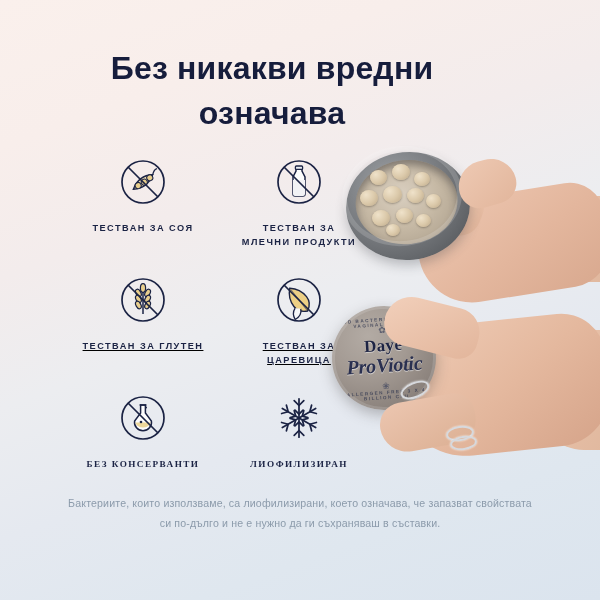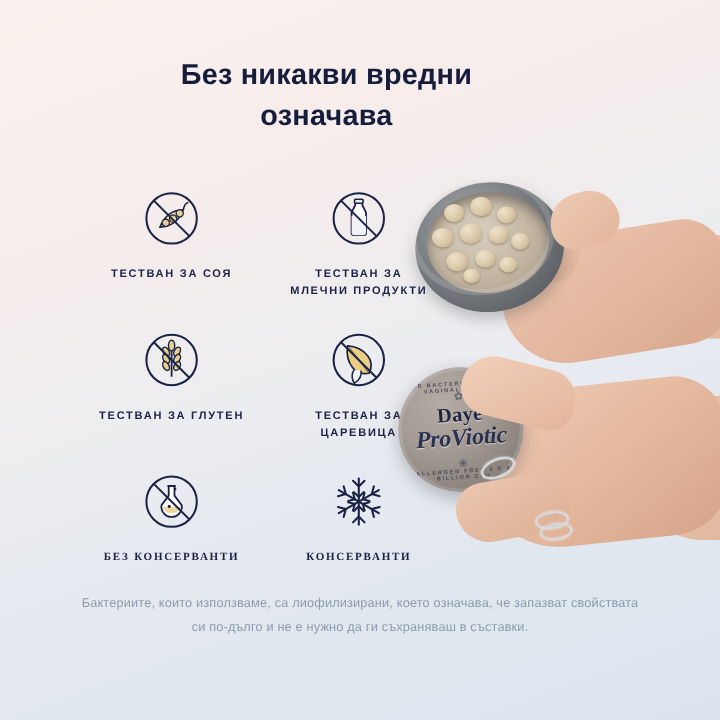--- a/index.html
+++ b/index.html
@@ -26,21 +26,21 @@
     overflow:hidden;
   }
 
   
   .title {
     position:absolute;
     left:0; top:46px;
     width:544px;
     text-align:center;
     color:#161d3c;
-    font-size:24px;
+    font-size:32px;
     font-weight:700;
     line-height:1.42;
     letter-spacing:0.2px;
     padding:0 90px;
   }
 
   
   .grid {
     position:absolute;
     left:58px; top:152px;
@@ -67,21 +67,21 @@
     color:#1b2344;
     font-size:9.2px;
     font-weight:700;
     letter-spacing:1.45px;
     line-height:1.55;
     white-space:pre-line;
   }
 
   
   .row-1 { height:118px; }
-  .row-2 { height:118px; }
+  .row-2 { height:118px;text-decoration:underline; }
   .row-3 { height:100px;font-family:Liberation Serif, serif; }
 
   .cell-soy     { margin-left:6px; }
   .cell-dairy   { margin-left:-2px; }
   .cell-gluten  { margin-left:6px; }
   .cell-corn    { margin-left:-2px; }
   .cell-preserv { margin-left:6px; }
   .cell-freeze  { margin-left:-2px; }
 
   
@@ -398,21 +398,21 @@
               <g transform="rotate(120 26 26)">
                 <path d="M26 6 v40"></path>
                 <path d="M26 13 l-5 -5 M26 13 l5 -5"></path>
                 <path d="M26 22 l-4.2 -4.2 M26 22 l4.2 -4.2"></path>
                 <path d="M26 39 l-5 5 M26 39 l5 5"></path>
                 <path d="M26 30 l-4.2 4.2 M26 30 l4.2 4.2"></path>
               </g>
             </g>
           </svg>
         </span>
-        <span class="label">КОНСЕРВАНТИ</span>
+        <span class="label">ЛИОФИЛИЗИРАН</span>
       </div>
     </div>
   </div>
 
   <div class="photo">
 
     <div class="skin hand-top-wrist"></div>
     <div class="skin hand-top-palm"></div>
     <div class="skin hand-top-thumb"></div>
 

